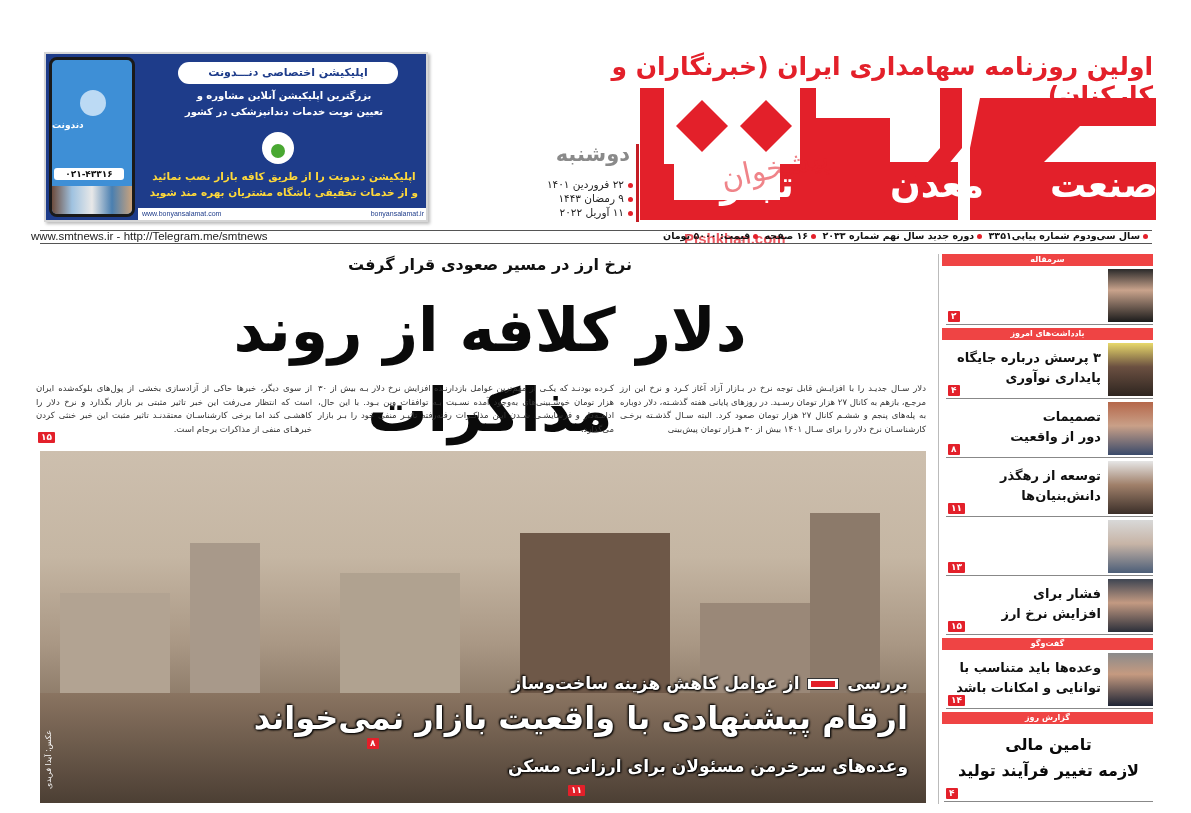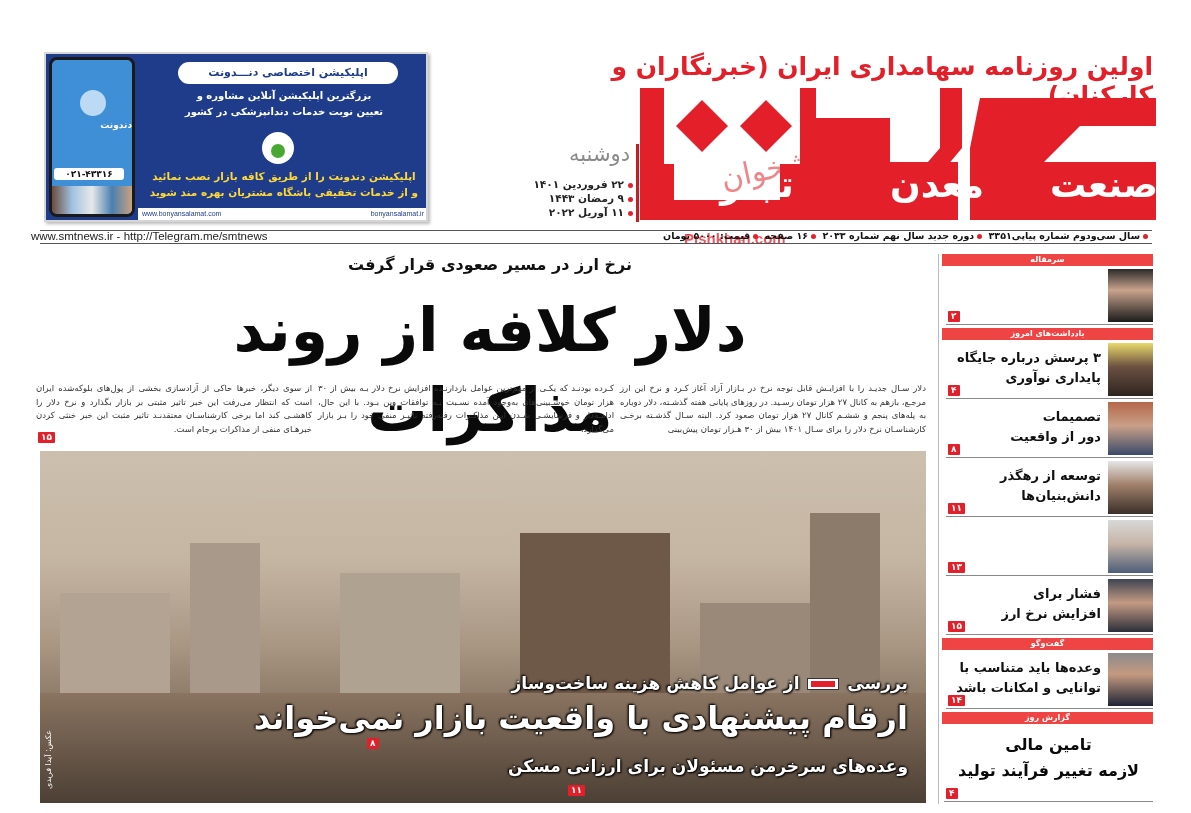--- a/index.html
+++ b/index.html
@@ -25,40 +25,40 @@
     font-family: "Liberation Sans", sans-serif; font-size: 15px; font-weight: bold;
   }
   .watermark-script {
     position: absolute; left: 720px; top: 150px; color: #e3202a; opacity: 0.55;
     font-size: 30px; transform: rotate(-12deg); direction: rtl;
   }
 
   
   .dayname {
     position: absolute; left: 540px; top: 142px; width: 90px; text-align: right; direction: rtl;
-    color: #8a8a8a; font-size: 21px; font-weight: normal;
+    color: #8a8a8a; font-size: 21px; font-weight: bold;
   }
   .dates { position: absolute; left: 515px; top: 177px; width: 118px; direction: rtl; text-align: right; }
-  .dates li { list-style: none; font-size: 10.5px; line-height: 14px; color: #222; font-weight: bold; }
+  .dates li { list-style: none; font-size: 10.5px; line-height: 14px; color: #222; font-weight: normal; }
   .dates li .dot { display: inline-block; width: 5px; height: 5px; border-radius: 50%; background: #e3202a; margin-left: 4px; vertical-align: middle; }
 
   .date-rule { position: absolute; left: 636px; top: 144px; width: 3px; height: 78px; background: #c41d25; }
 
   
   .ad {
     position: absolute; left: 44px; top: 52px; width: 384px; height: 170px;
     border: 2px solid #d6d6d6; background: #1e3c8a; overflow: hidden;
     box-shadow: 2px 2px 3px #bbb;
   }
   .ad-phone {
     position: absolute; left: 3px; top: 3px; width: 86px; height: 160px; background: #3e8fd6;
     border: 3px solid #1a1a1a; border-radius: 8px; overflow: hidden;
   }
   .ad-phone-tooth { position: absolute; left: 28px; top: 30px; width: 26px; height: 26px; border-radius: 50%; background: #bcdaf4; }
-  .ad-phone-brand { position: absolute; left: 0; top: 60px; width: 100%; text-align: right; color: #fff; font-size: 9px; font-weight: bold; direction: rtl; }
+  .ad-phone-brand { position: absolute; left: 0; top: 60px; width: 100%; text-align: left; color: #fff; font-size: 9px; font-weight: bold; direction: rtl; }
   .ad-phone-num { position: absolute; left: 2px; top: 108px; width: 70px; background: #fff; color: #111; font-size: 9px; font-weight: bold; text-align: center; border-radius: 3px; padding: 1px 0; }
   .ad-phone-people { position: absolute; left: 0; bottom: 0; width: 100%; height: 28px; background: linear-gradient(90deg,#6d4c3d,#9fc2e0,#e8e8e8,#4a7fb0,#c9a27c); }
   .ad-title-pill {
     position: absolute; left: 132px; top: 8px; width: 220px; height: 22px; background: #fff;
     border-radius: 12px; color: #1e3c8a; font-size: 11px; font-weight: bold; text-align: center;
     line-height: 22px; direction: rtl;
   }
   .ad-line { position: absolute; left: 96px; width: 284px; text-align: center; direction: rtl; color: #fff; font-size: 10px; font-weight: bold; }
   .ad-line.y { color: #ffd93a; font-size: 10.5px; }
   .ad-umbrella { position: absolute; left: 216px; top: 78px; width: 32px; height: 32px; border-radius: 50%; background: #fff; }

